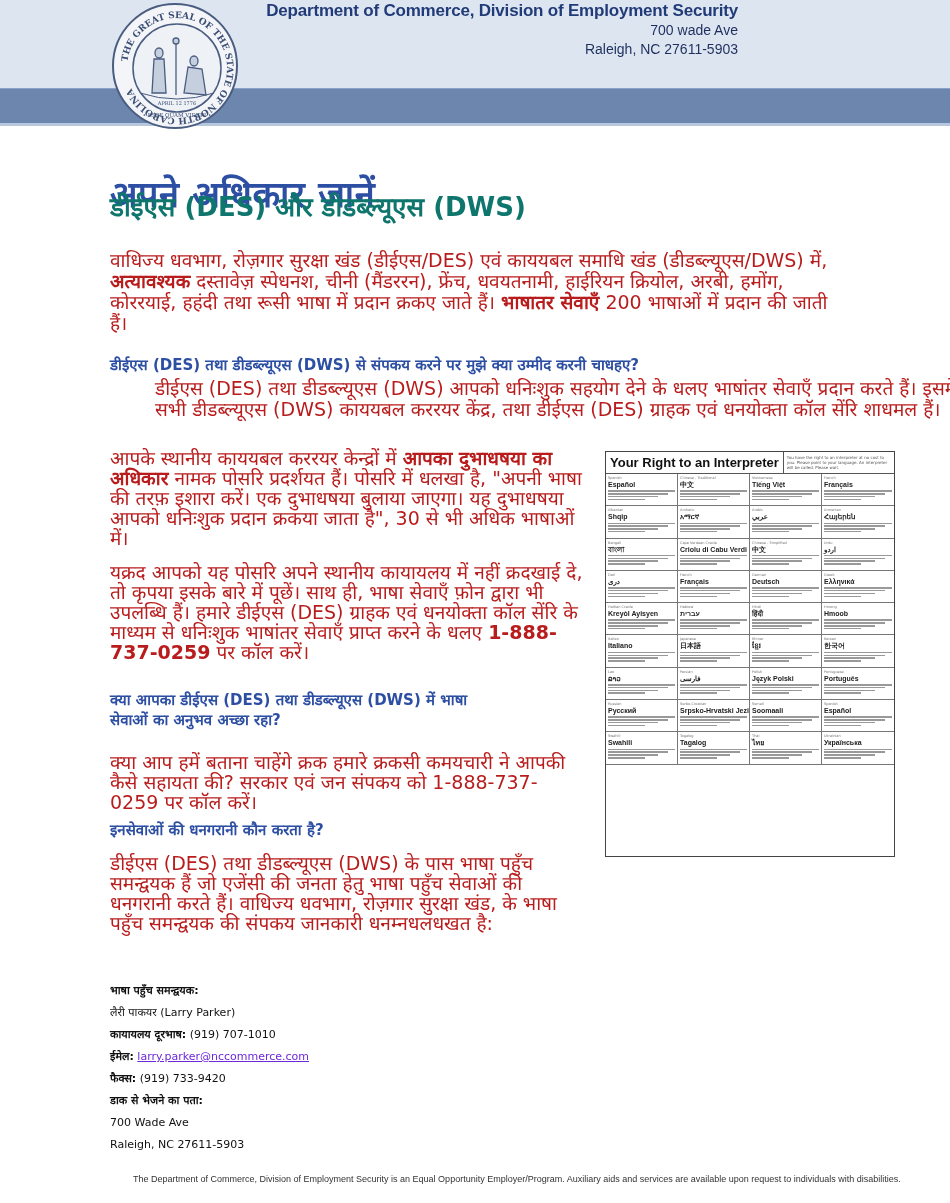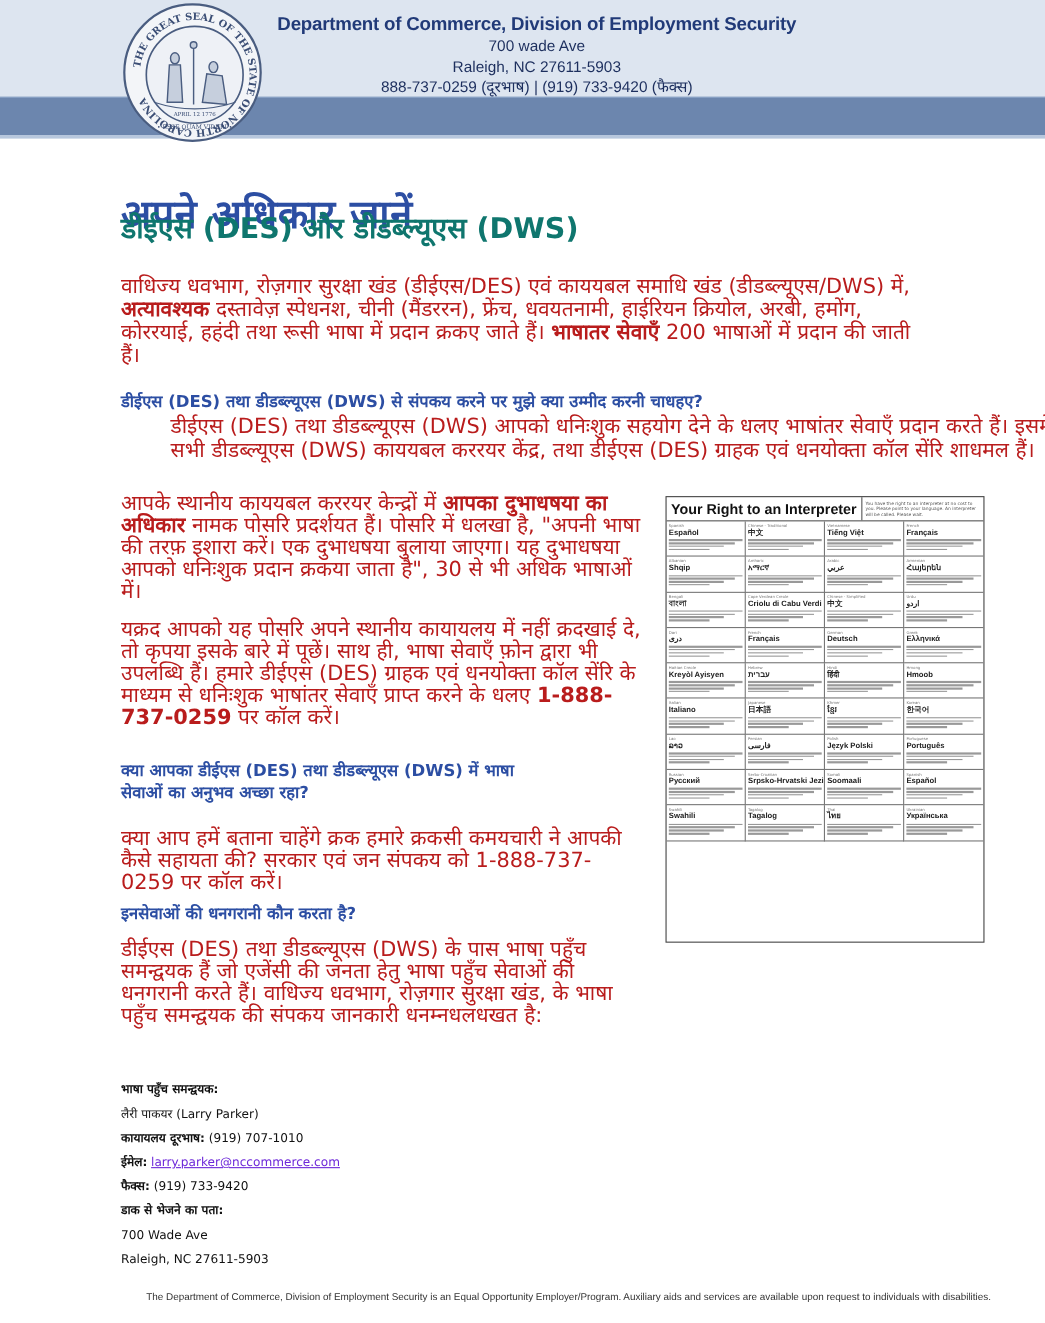--- a/index.html
+++ b/index.html
@@ -6,21 +6,21 @@
     html, body { width: 950px; height: 1203px; background: #ffffff; overflow: hidden; }
     body { font-family: "DejaVu Sans", sans-serif; color: #111; position: relative; }
 
     
     .header { position: absolute; left: 0; top: 0; width: 950px; height: 125px; background: #dde5f0; }
     .header-band { position: absolute; left: 0; top: 88px; width: 950px; height: 35px; background: #6c86ae; border-top: 1px solid #8aa2c6; }
     .header-line { position: absolute; left: 0; top: 123px; width: 950px; height: 3px; background: #b7c7dd; }
     .seal { position: absolute; left: 112px; top: 3px; width: 126px; height: 126px; border-radius: 50%;
             background: #f3f5f8; border: 2px solid #4a5d80; z-index: 2; }
     .seal svg { position: absolute; left: 0; top: 0; }
-    .org-block { position: absolute; left: 238px; top: 12px; width: 500px; text-align: center; color: #1e2f5c; z-index: 3; }
+    .org-block { position: absolute; left: 238px; top: 1px; width: 500px; text-align: right; color: #1e2f5c; z-index: 3; }
     .org-name { font-family: "Liberation Sans", sans-serif; font-weight: bold; font-size: 17px; color: #213a78; letter-spacing: -0.2px; }
     .org-line { font-family: "Liberation Sans", sans-serif; font-size: 14px; color: #1d2f5e; line-height: 19px; }
 
     
     .title-main { position: absolute; left: 110px; top: 138px; font-size: 36px; font-weight: bold; color: #2c4ea3; letter-spacing: 0.5px; margin-top: 31px; }
     .title-sub { position: absolute; left: 110px; top: 188px; font-size: 26px; color: #0f766e; }
 
     .para { position: absolute; font-size: 19px; line-height: 21px; color: #b91c1c; }
     .heading-blue { position: absolute; font-size: 15px; color: #2c4ea3; line-height: 20px; }
     b { font-weight: bold; }
@@ -84,21 +84,20 @@
       </g>
       <path d="M26 88 Q63 100 100 88" stroke="#4a5d80" stroke-width="1" fill="none"></path>
       <text x="63" y="100" text-anchor="middle" font-family="DejaVu Serif, serif" font-size="5" fill="#3b4e75">APRIL 12 1776</text>
       <text x="63" y="112" text-anchor="middle" font-family="DejaVu Serif, serif" font-size="5.5" fill="#3b4e75">• ESSE QUAM VIDERI •</text>
     </svg>
   </div>
   <div class="org-block">
     <div class="org-name">Department of Commerce, Division of Employment Security</div>
     <div class="org-line">700 wade Ave</div>
     <div class="org-line">Raleigh, NC 27611-5903</div>
-    <div class="org-line">888-737-0259 (दूरभाष) | (919) 733-9420 (फैक्स)</div>
   </div>
 </div>
 
 <h1 class="title-main">अपने अधिकार जानें</h1>
 <h2 class="title-sub">डीईएस (DES) और डीडब्ल्यूएस (DWS)</h2>
 
 <p class="para p1"><span>वाधिज्य धवभाग, रोज़गार सुरक्षा खंड (डीईएस/DES) एवं काययबल समाधि खंड (डीडब्ल्यूएस/DWS) में, </span><b>अत्यावश्यक</b><span> दस्तावेज़ स्पेधनश, चीनी (मैंडररन), फ्रेंच, धवयतनामी, हाईरियन क्रियोल, अरबी, हमोंग, कोररयाई, हहंदी तथा रूसी भाषा में प्रदान क्रकए जाते हैं। </span><b>भाषातर सेवाएँ</b><span> 200 भाषाओं में प्रदान की जाती हैं।</span></p>
 
 <h3 class="heading-blue h1">डीईएस (DES) तथा डीडब्ल्यूएस (DWS) से संपकय करने पर मुझे क्या उम्मीद करनी चाधहए?</h3>
 <p class="para p2">डीईएस (DES) तथा डीडब्ल्यूएस (DWS) आपको धनिःशुक सहयोग देने के धलए भाषांतर सेवाएँ प्रदान करते हैं। इसमें सभी डीडब्ल्यूएस (DWS) काययबल कररयर केंद्र, तथा डीईएस (DES) ग्राहक एवं धनयोक्ता कॉल सेंरि शाधमल हैं।</p>

